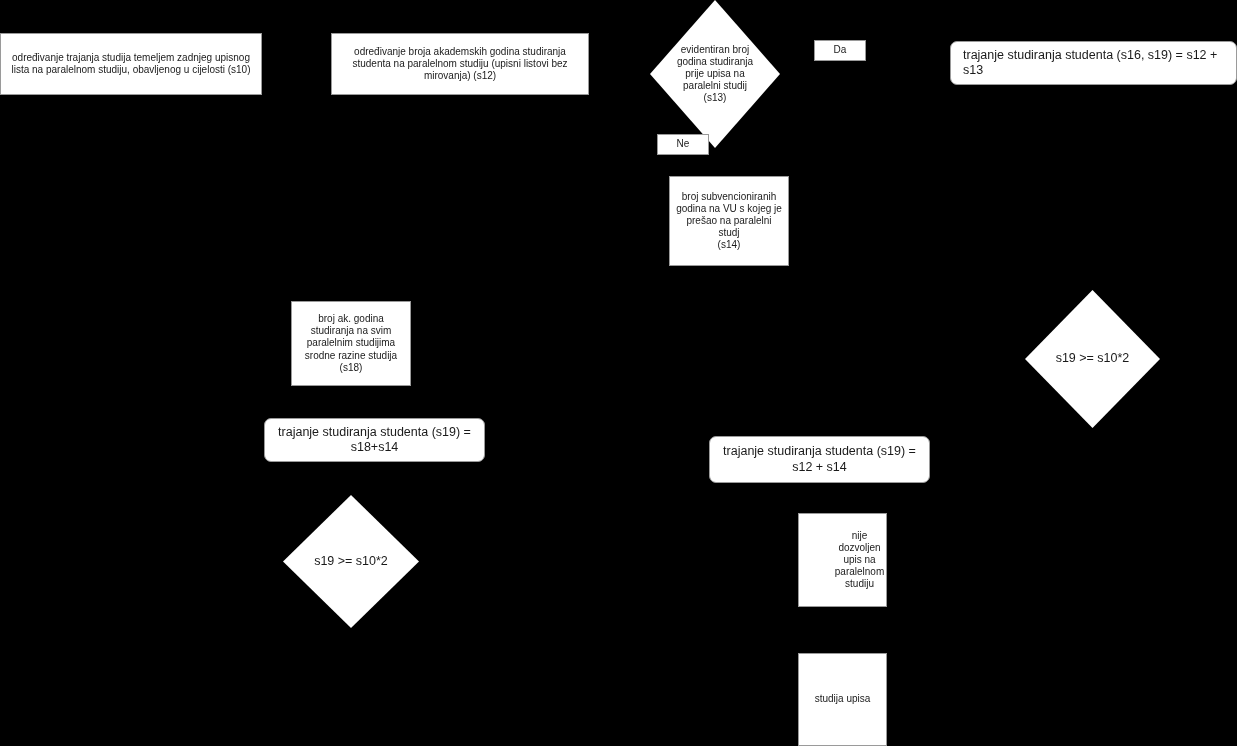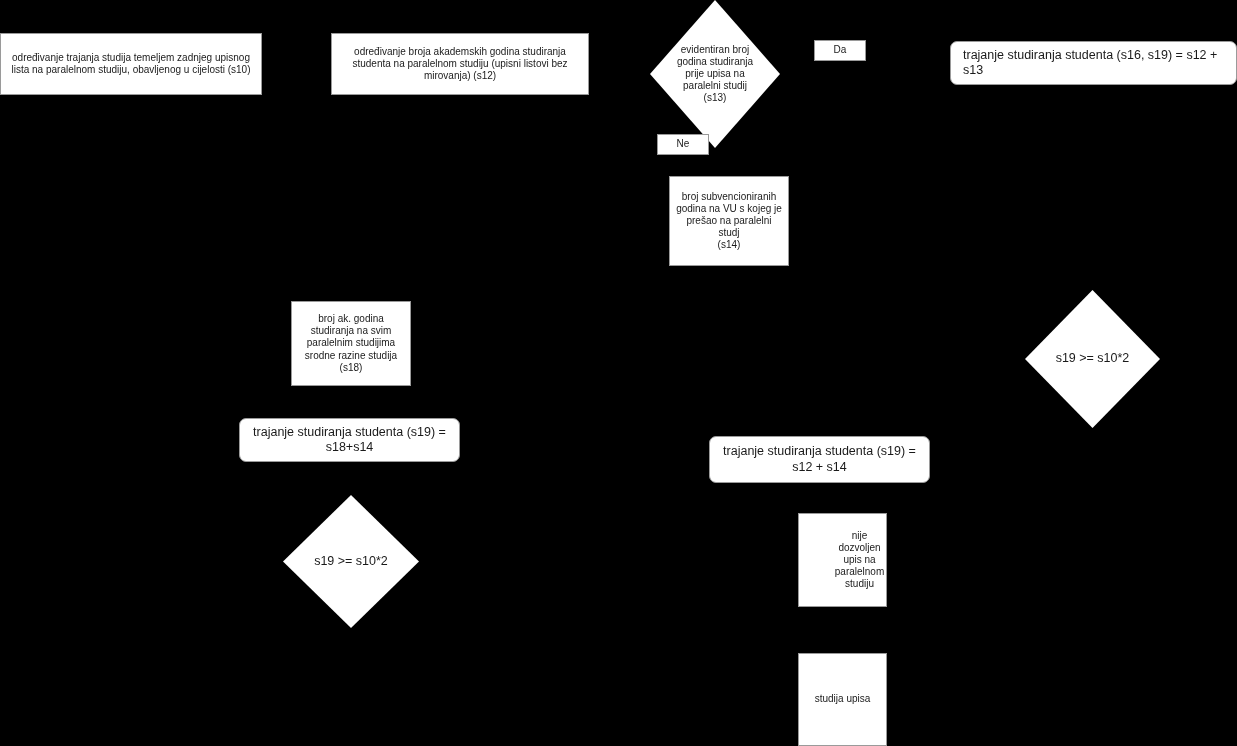--- a/index.html
+++ b/index.html
@@ -95,21 +95,21 @@
 godina na VU s kojeg je
 prešao na paralelni studj
 (s14)</div>
 
   <div class="node box fs11" style="left:291px; top:301px; width:120px; height:85px;">broj ak. godina
 studiranja na svim
 paralelnim studijima
 srodne razine studija
 (s18)</div>
 
-  <div class="node box fs12" style="left:239px; top:418px; width:221px; height:44px;">trajanje studiranja studenta (s19) = s18+s14</div>
+  <div class="node box fs12" style="left:264px; top:418px; width:221px; height:44px;">trajanje studiranja studenta (s19) = s18+s14</div>
 
 
   <div class="diamond-wrap" style="left:1025px; top:290px; width:135px; height:138px;">
     <div class="diamond-shape"></div>
     <div class="diamond-text fs12">s19 &gt;= s10*2</div>
   </div>
 
   <div class="diamond-wrap" style="left:283px; top:495px; width:136px; height:133px;">
     <div class="diamond-shape"></div>
     <div class="diamond-text fs12">s19 &gt;= s10*2</div>

